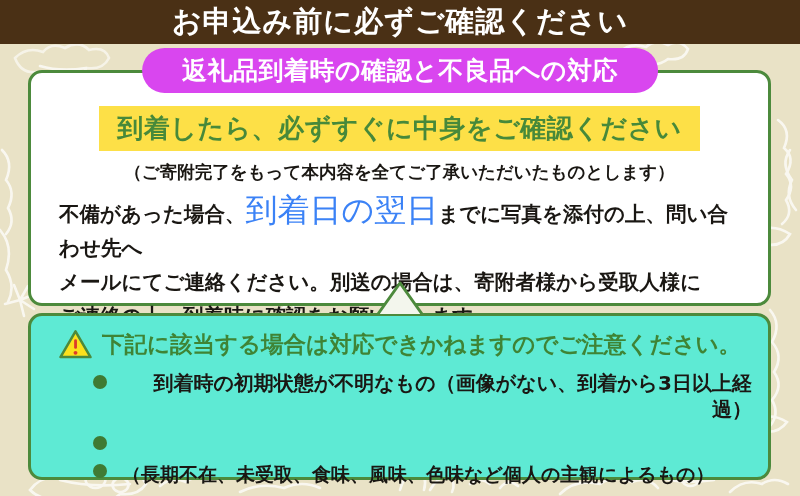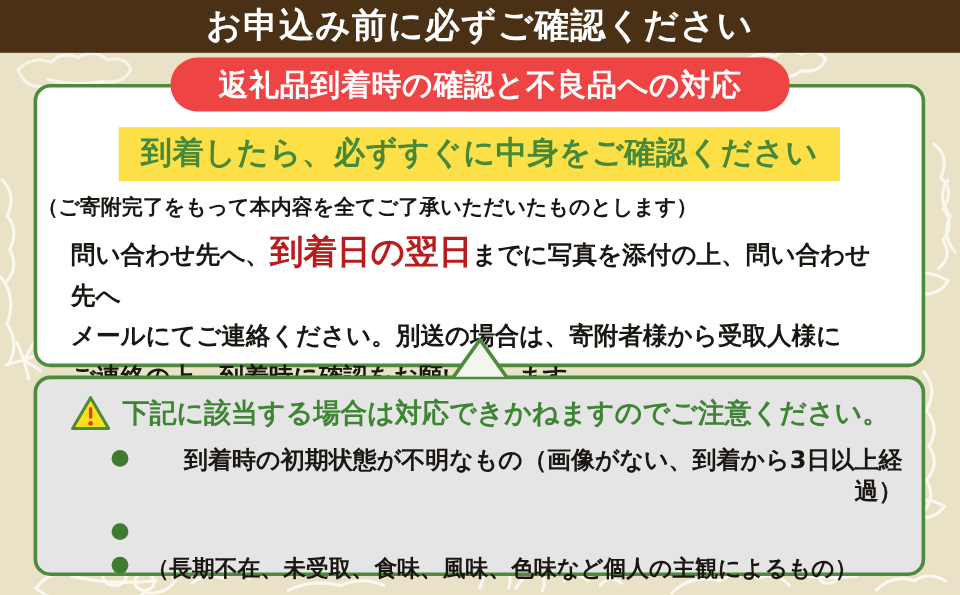--- a/index.html
+++ b/index.html
@@ -15,53 +15,53 @@
   .titlebar{
     position:absolute;top:0;left:0;right:0;height:44px;z-index:5;
     background:#4a3015;color:#fff;
     display:flex;align-items:center;justify-content:center;
     font-size:29px;font-weight:700;letter-spacing:1px;
   }
   
   .pill{
     position:absolute;top:48px;left:50%;transform:translateX(-50%);z-index:4;
     height:45px;padding:0 40px;border-radius:23px;
-    background:#ef4444;color:#fff;white-space:nowrap;
+    background:#d946ef;color:#fff;white-space:nowrap;
     display:flex;align-items:center;justify-content:center;
     font-size:25px;font-weight:700;letter-spacing:0.5px;
   }
   
   .notice-box{
     position:absolute;left:28px;right:29px;top:70px;height:236px;z-index:2;
     background:#fff;border:3px solid #4c8a3c;border-radius:14px;
     box-sizing:border-box;text-align:center;
   }
   .highlight{
     display:inline-block;margin-top:33px;
     background:#fde047;color:#47893a;
     font-size:26px;font-weight:800;letter-spacing:0.5px;
     line-height:1.2;padding:7px 18px;
   }
   .subnote{
-    margin-top:9px;text-align:left;
+    margin-top:9px;text-align:center;
     font-size:17.5px;font-weight:700;color:#1a1713;letter-spacing:0;
   }
   .body-text{
     margin:9px 26px 0 28px;text-align:left;
     font-size:20.5px;font-weight:700;color:#1a1713;line-height:34px;
   }
-  .body-text .em{color:#b91c1c;font-size:28px;font-weight:700;}
+  .body-text .em{color:#3b82f6;font-size:32px;font-weight:400;}
 
   
   .connector{position:absolute;top:280px;left:50%;transform:translateX(-50%);z-index:4;}
 
   
   .caution-box{
     position:absolute;left:28px;right:29px;top:313px;height:167px;z-index:2;
-    background:#e5e5e5;border:3px solid #4c8a3c;border-radius:14px;
+    background:#5eead4;border:3px solid #4c8a3c;border-radius:14px;
     box-sizing:border-box;
   }
   .caution-heading-row{
     display:flex;align-items:center;justify-content:center;gap:9px;
     margin-top:13px;color:#3f8435;font-size:22.5px;font-weight:800;
     letter-spacing:0;white-space:nowrap;
   }
   .caution-list{list-style:none;margin:10px 0 0;padding:0 16px 0 62px;}
   .caution-list li{
     display:flex;align-items:flex-start;
@@ -112,21 +112,21 @@
   </div>
 
   <div class="pill">
     <span>返礼品到着時の確認と不良品への対応</span>
   </div>
 
   <div class="notice-box">
     <div class="highlight">到着したら、必ずすぐに中身をご確認ください</div>
     <div class="subnote">（ご寄附完了をもって本内容を全てご了承いただいたものとします）</div>
     <div class="body-text">
-      <span>問い合わせ先へ、</span><span class="em">到着日の翌日</span><span>までに写真を添付の上、問い合わせ先へ</span><br>
+      <span>不備があった場合、</span><span class="em">到着日の翌日</span><span>までに写真を添付の上、問い合わせ先へ</span><br>
       <span>メールにてご連絡ください。別送の場合は、寄附者様から受取人様に</span><br>
       <span>ご連絡の上、到着時に確認をお願い致します。</span>
     </div>
   </div>
 
   <svg class="connector" width="52" height="36" viewBox="0 0 52 36">
     <path d="M4 34 L26 3 L48 34" fill="#f3f6ed" stroke="#4c8a3c" stroke-width="3" stroke-linejoin="round"></path>
   </svg>
 
   <div class="caution-box">

